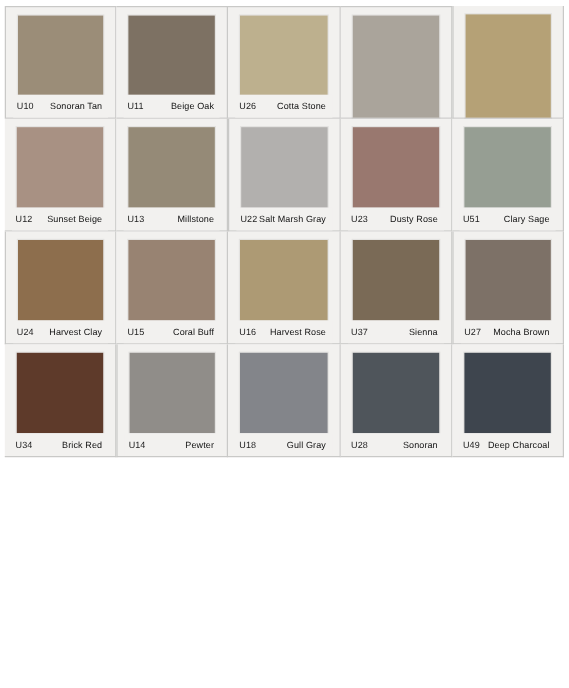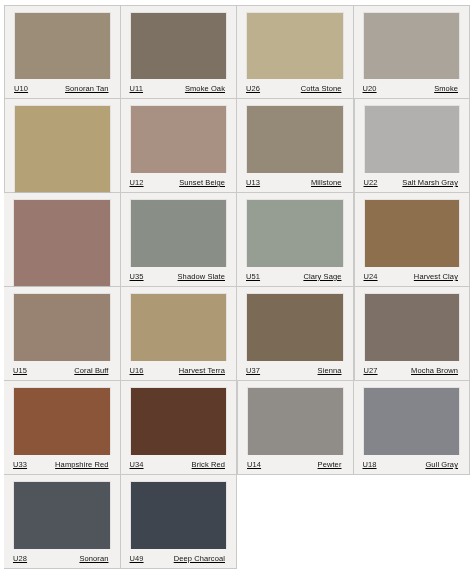--- a/index.html
+++ b/index.html
@@ -20,24 +20,23 @@
     background: #ffffff;
     box-sizing: border-box;
     padding: 5px 4px 4px 4px;
     display: flex;
     flex-direction: column;
   }
 
   .swatch-grid {
     flex: 1 1 auto;
     display: grid;
-    grid-template-columns: repeat(4, 1fr);
+    grid-template-columns: repeat(5, 1fr);
     grid-template-rows: repeat(6, 1fr);
     gap: 0px;
-    text-decoration: underline;
   }
 
   .swatch-cell {
     position: relative;
     box-sizing: border-box;
     background: #f2f1ef;
     border-right: 1px solid #c9c9c7;
     border-bottom: 1px solid #c9c9c7;
     padding: 6px 6px 0 6px;
     display: flex;
@@ -91,36 +90,32 @@
         <div class="swatch-chip" style="background-color: rgb(155, 141, 120);"></div>
         <div class="swatch-label-row">
           <span class="swatch-code">U10</span>
           <span class="swatch-name">Sonoran Tan</span>
         </div>
       </div>
       <div class="swatch-cell row-first">
         <div class="swatch-chip" style="background-color: rgb(125, 113, 99);"></div>
         <div class="swatch-label-row">
           <span class="swatch-code">U11</span>
-          <span class="swatch-name">Smoke Oak</span>
+          <span class="swatch-name">Beige Oak</span>
         </div>
       </div>
       <div class="swatch-cell row-first">
         <div class="swatch-chip" style="background-color: rgb(189, 176, 142);"></div>
         <div class="swatch-label-row">
           <span class="swatch-code">U26</span>
           <span class="swatch-name">Cotta Stone</span>
         </div>
       </div>
       <div class="swatch-cell row-first">
         <div class="swatch-chip" style="background-color: rgb(170, 164, 155);"></div>
-        <div class="swatch-label-row">
-          <span class="swatch-code">U20</span>
-          <span class="swatch-name">Smoke</span>
-        </div>
       </div>
       <div class="swatch-cell col-first">
         <div class="swatch-chip" style="background-color: rgb(181, 161, 118);"></div>
       </div>
       <div class="swatch-cell">
         <div class="swatch-chip" style="background-color: rgb(168, 145, 131);"></div>
         <div class="swatch-label-row">
           <span class="swatch-code">U12</span>
           <span class="swatch-name">Sunset Beige</span>
         </div>
@@ -134,26 +129,23 @@
       </div>
       <div class="swatch-cell col-first">
         <div class="swatch-chip" style="background-color: rgb(178, 176, 174);"></div>
         <div class="swatch-label-row">
           <span class="swatch-code">U22</span>
           <span class="swatch-name">Salt Marsh Gray</span>
         </div>
       </div>
       <div class="swatch-cell">
         <div class="swatch-chip" style="background-color: rgb(153, 120, 111);"></div>
-      </div>
-      <div class="swatch-cell">
-        <div class="swatch-chip" style="background-color: rgb(137, 143, 134);"></div>
-        <div class="swatch-label-row">
-          <span class="swatch-code">U35</span>
-          <span class="swatch-name">Shadow Slate</span>
+        <div class="swatch-label-row">
+          <span class="swatch-code">U23</span>
+          <span class="swatch-name">Dusty Rose</span>
         </div>
       </div>
       <div class="swatch-cell">
         <div class="swatch-chip" style="background-color: rgb(150, 158, 147);"></div>
         <div class="swatch-label-row">
           <span class="swatch-code">U51</span>
           <span class="swatch-name">Clary Sage</span>
         </div>
       </div>
       <div class="swatch-cell col-first">
@@ -167,45 +159,38 @@
         <div class="swatch-chip" style="background-color: rgb(152, 131, 114);"></div>
         <div class="swatch-label-row">
           <span class="swatch-code">U15</span>
           <span class="swatch-name">Coral Buff</span>
         </div>
       </div>
       <div class="swatch-cell">
         <div class="swatch-chip" style="background-color: rgb(173, 154, 116);"></div>
         <div class="swatch-label-row">
           <span class="swatch-code">U16</span>
-          <span class="swatch-name">Harvest Terra</span>
+          <span class="swatch-name">Harvest Rose</span>
         </div>
       </div>
       <div class="swatch-cell">
         <div class="swatch-chip" style="background-color: rgb(122, 106, 86);"></div>
         <div class="swatch-label-row">
           <span class="swatch-code">U37</span>
           <span class="swatch-name">Sienna</span>
         </div>
       </div>
       <div class="swatch-cell col-first">
         <div class="swatch-chip" style="background-color: rgb(125, 113, 103);"></div>
         <div class="swatch-label-row">
           <span class="swatch-code">U27</span>
           <span class="swatch-name">Mocha Brown</span>
         </div>
       </div>
       <div class="swatch-cell">
-        <div class="swatch-chip" style="background-color: rgb(138, 85, 56);"></div>
-        <div class="swatch-label-row">
-          <span class="swatch-code">U33</span>
-          <span class="swatch-name">Hampshire Red</span>
-        </div>
-      </div>
-      <div class="swatch-cell">
         <div class="swatch-chip" style="background-color: rgb(94, 58, 42);"></div>
         <div class="swatch-label-row">
           <span class="swatch-code">U34</span>
           <span class="swatch-name">Brick Red</span>
         </div>
       </div>
       <div class="swatch-cell col-first">
         <div class="swatch-chip" style="background-color: rgb(144, 141, 137);"></div>
         <div class="swatch-label-row">
           <span class="swatch-code">U14</span>

